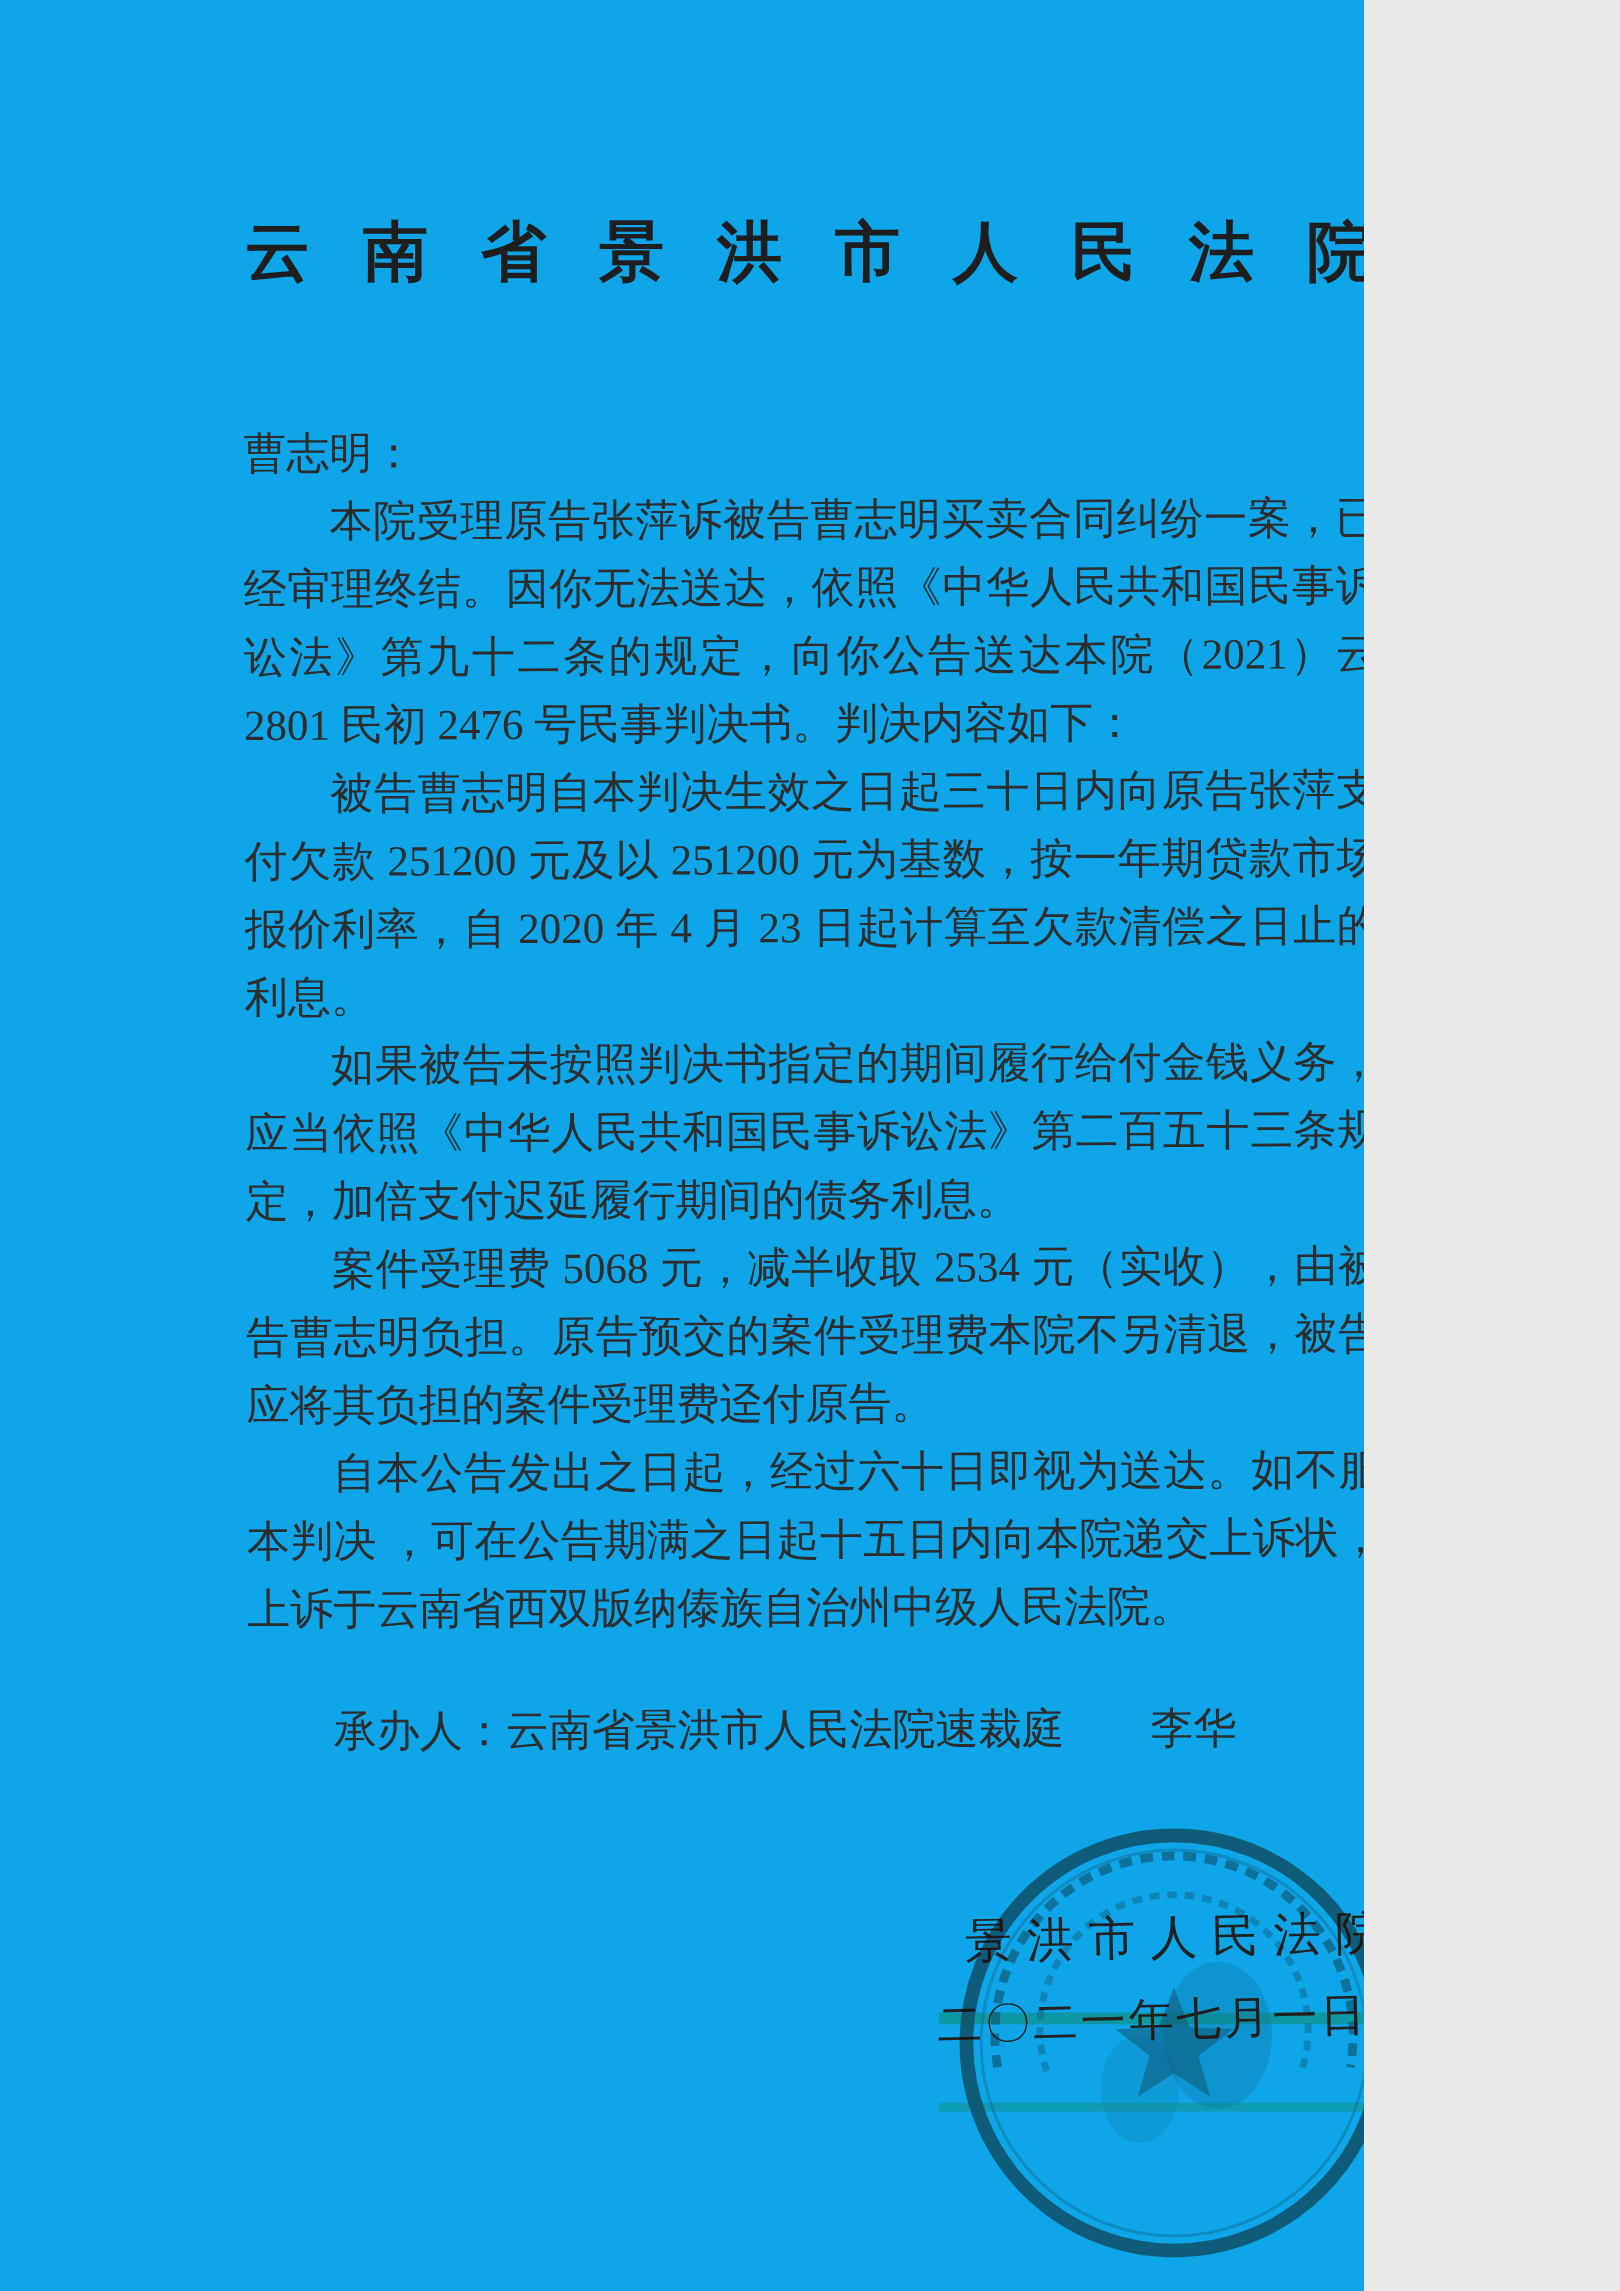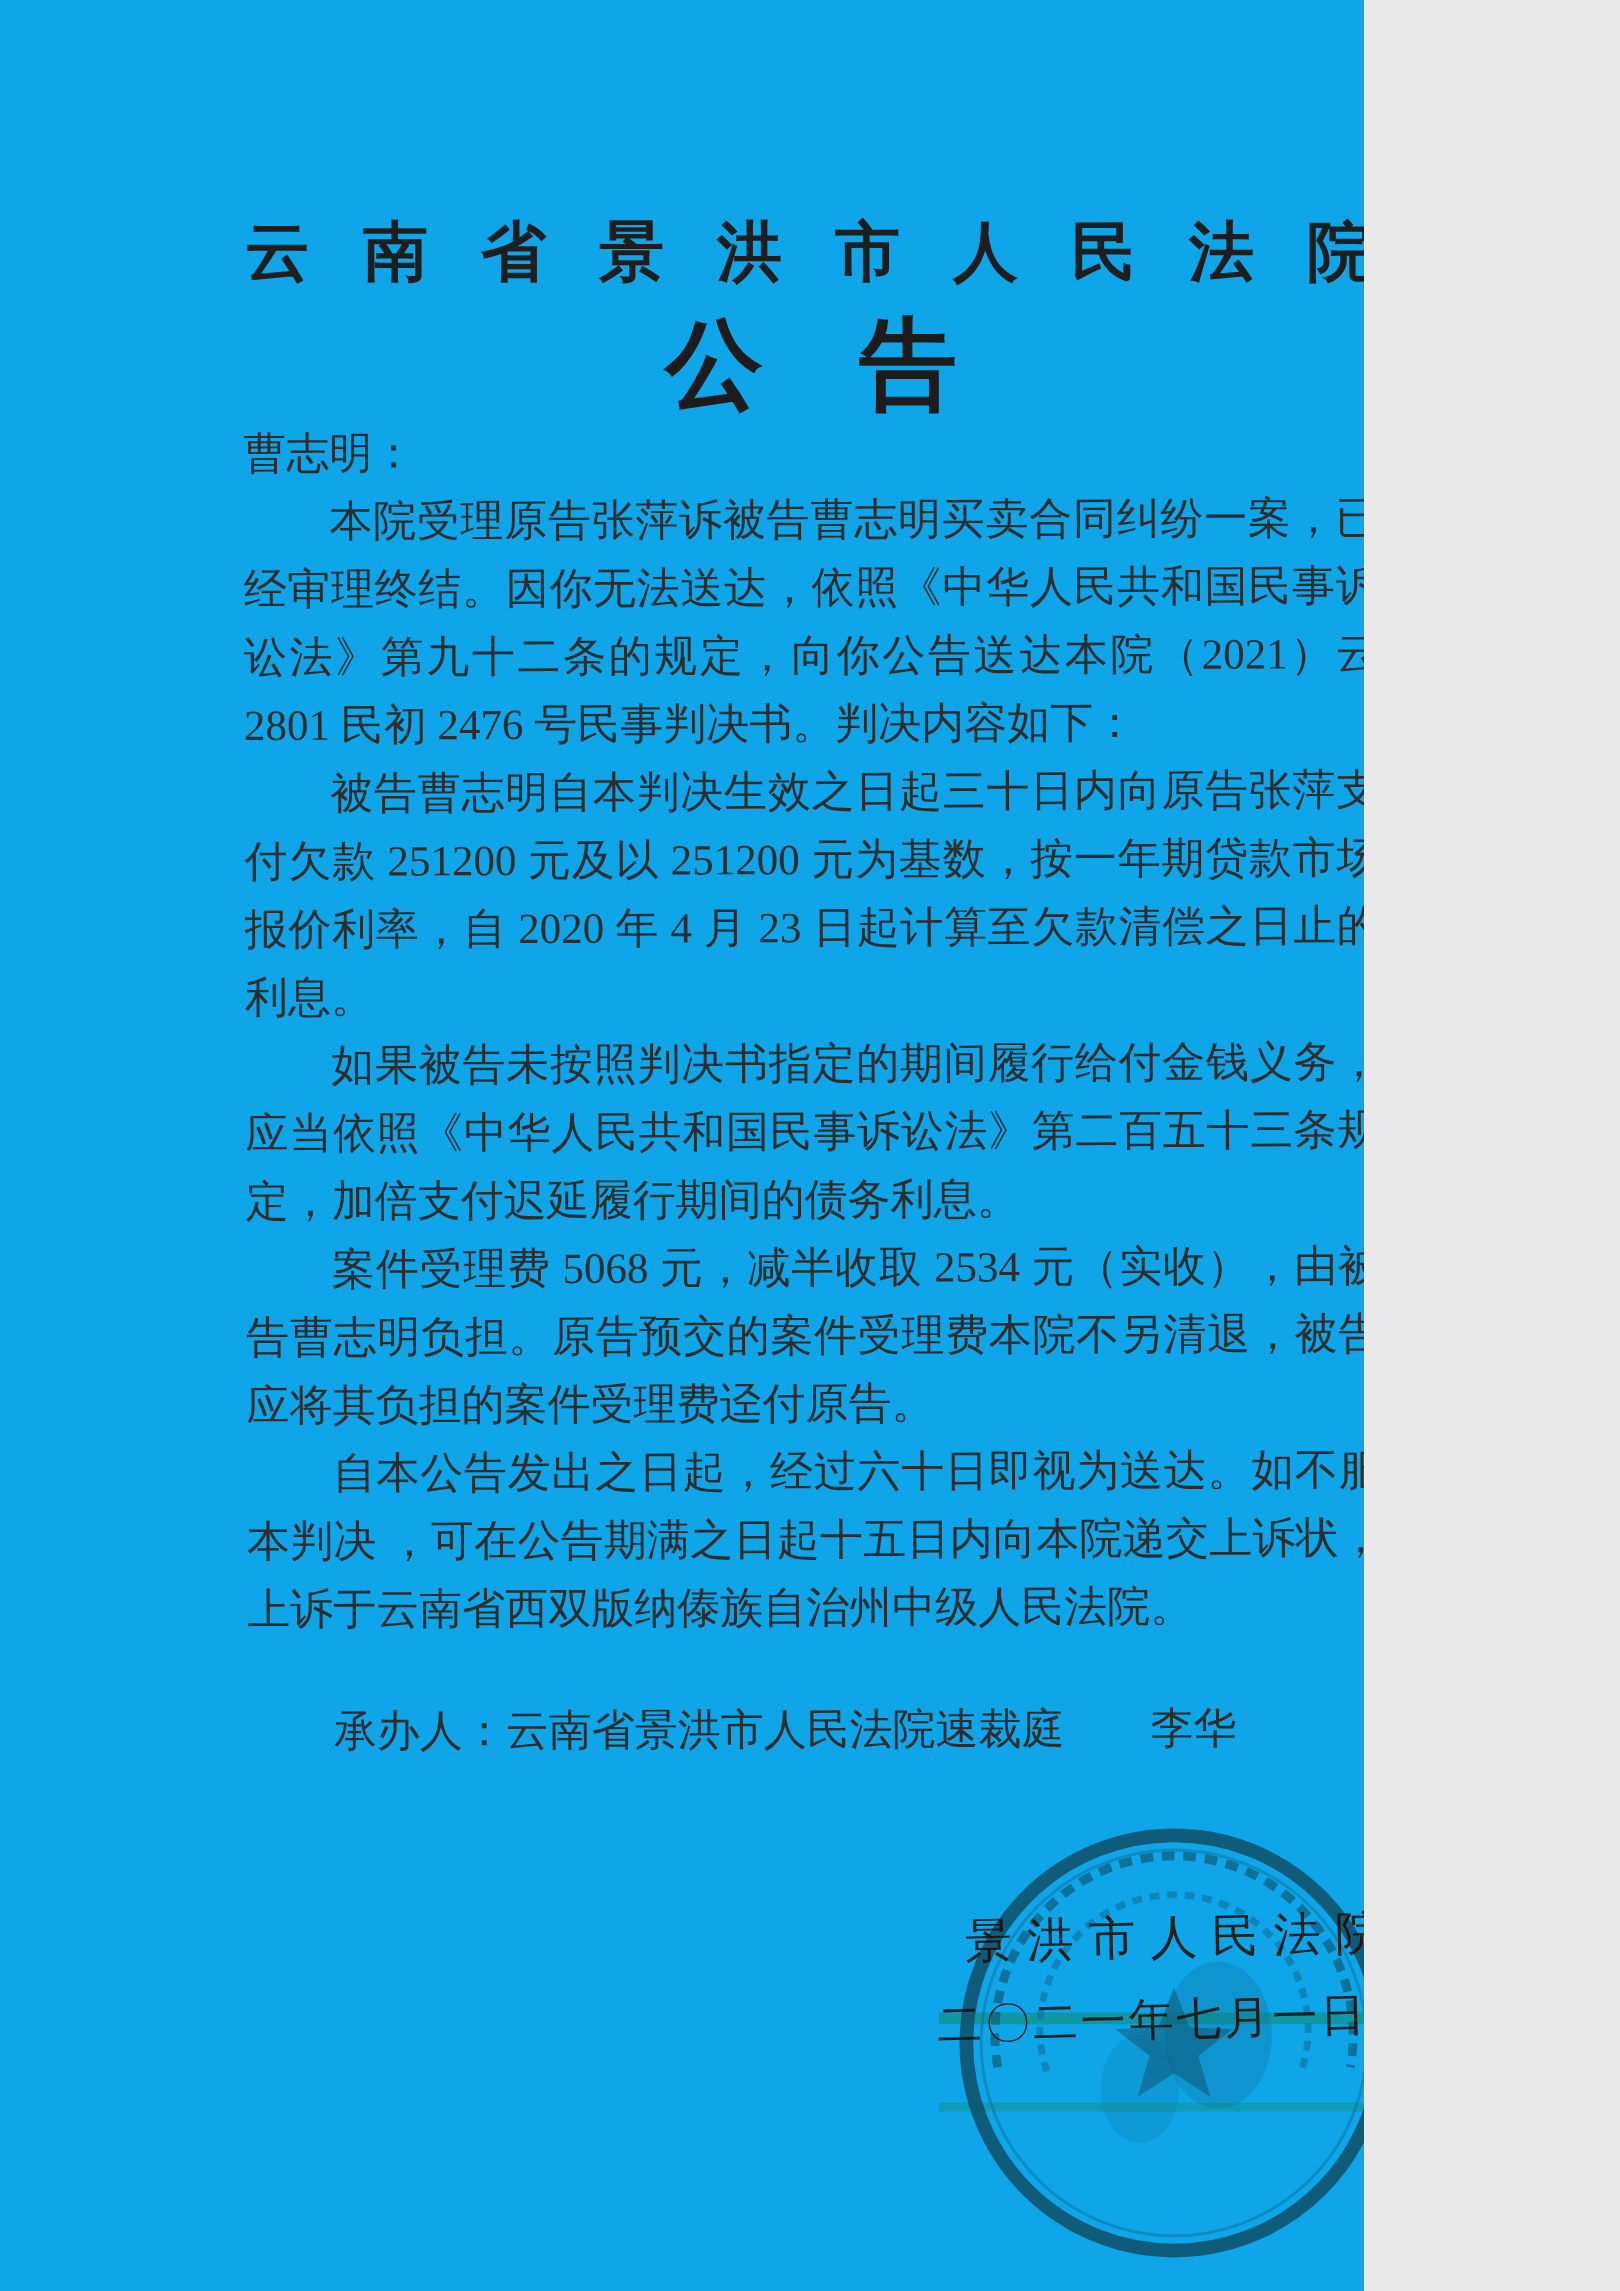--- a/index.html
+++ b/index.html
@@ -83,21 +83,20 @@
     pointer-events: none;
   }
 </style>
 </head>
 <body>
 
 <div class="page">
 
   <div class="court-name">云南省景洪市人民法院</div>
 
-  <div class="doc-title">公告</div>
 
   <div class="text-block">
     <p>曹志明：</p>
     <p class="indent">本院受理原告张萍诉被告曹志明买卖合同纠纷一案，已经审理终结。因你无法送达，依照《中华人民共和国民事诉讼法》第九十二条的规定，向你公告送达本院（2021）云 2801 民初 2476 号民事判决书。判决内容如下：</p>
     <p class="indent">被告曹志明自本判决生效之日起三十日内向原告张萍支付欠款 251200 元及以 251200 元为基数，按一年期贷款市场报价利率，自 2020 年 4 月 23 日起计算至欠款清偿之日止的利息。</p>
     <p class="indent">如果被告未按照判决书指定的期间履行给付金钱义务，应当依照《中华人民共和国民事诉讼法》第二百五十三条规定，加倍支付迟延履行期间的债务利息。</p>
     <p class="indent">案件受理费 5068 元，减半收取 2534 元（实收），由被告曹志明负担。原告预交的案件受理费本院不另清退，被告应将其负担的案件受理费迳付原告。</p>
     <p class="indent">自本公告发出之日起，经过六十日即视为送达。如不服本判决 ，可在公告期满之日起十五日内向本院递交上诉状，上诉于云南省西双版纳傣族自治州中级人民法院。</p>
     <p class="undertaker">承办人：云南省景洪市人民法院速裁庭　　李华</p>
   </div>

